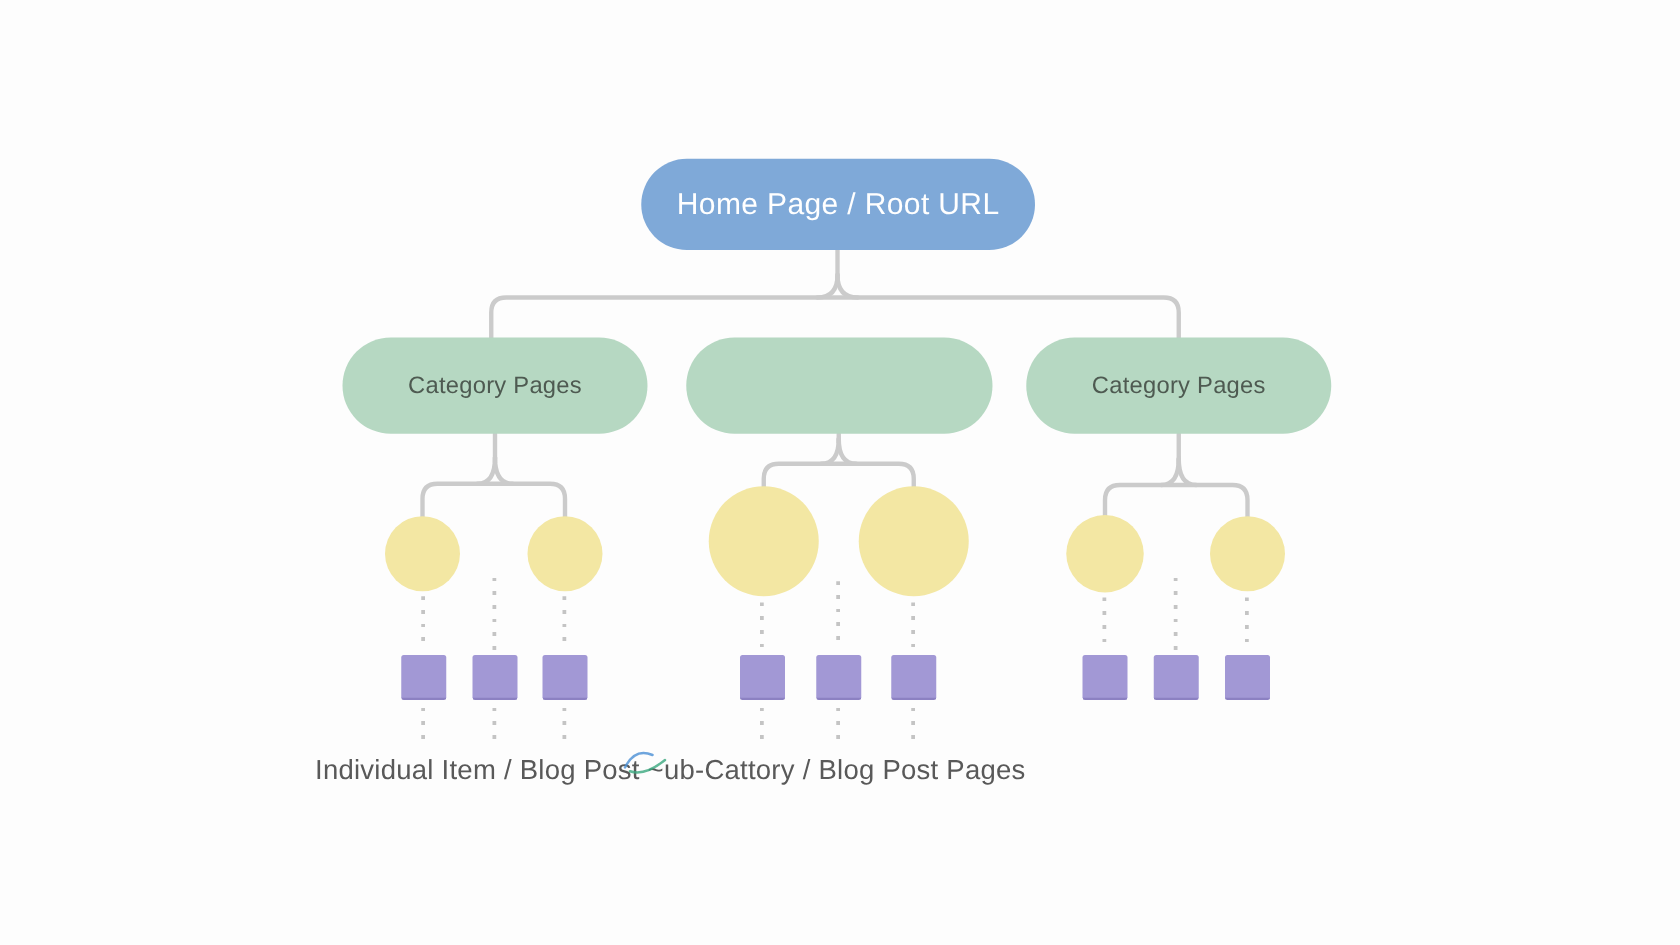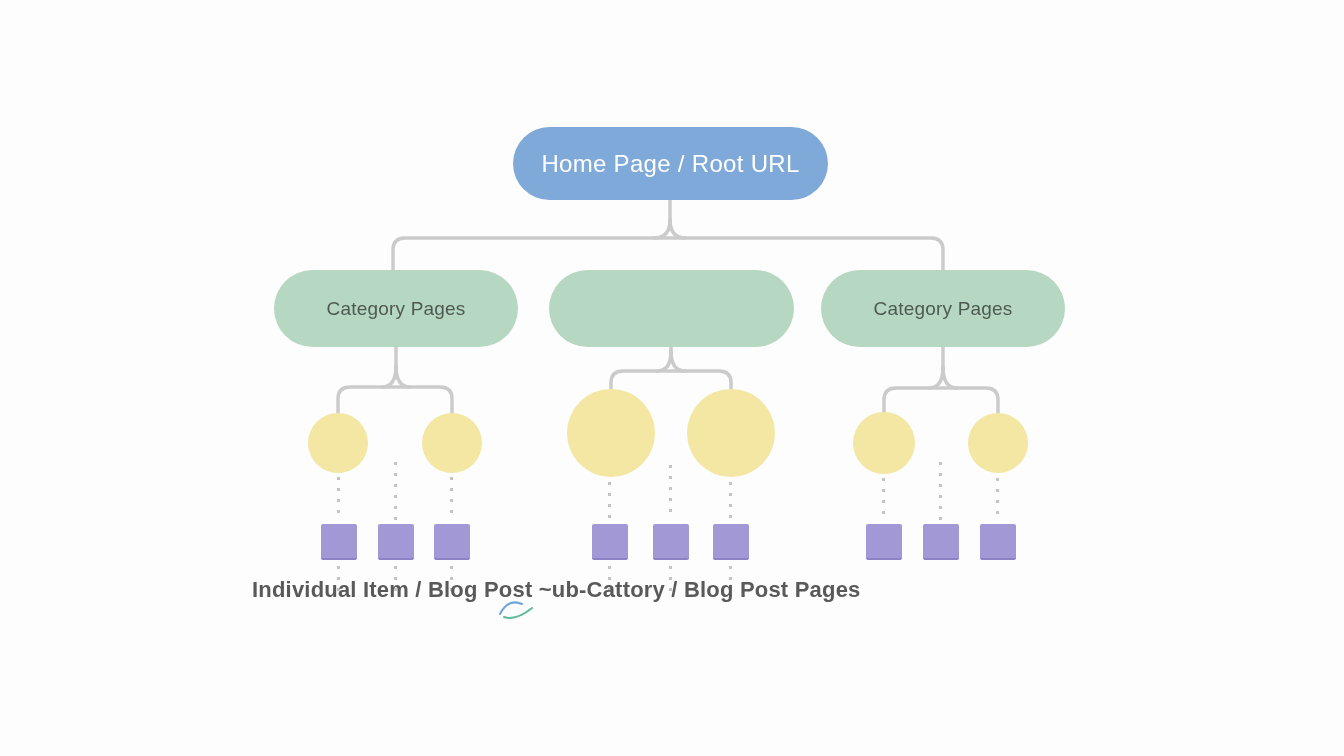--- a/index.html
+++ b/index.html
@@ -115,20 +115,20 @@
   <div class="square" style="left:980px;top:524px;"></div>
 
   <div class="dotcol" style="left:337px;top:566px;height:26px;"></div>
   <div class="dotcol" style="left:394px;top:566px;height:26px;"></div>
   <div class="dotcol" style="left:450px;top:566px;height:26px;"></div>
 
   <div class="dotcol" style="left:608px;top:566px;height:26px;"></div>
   <div class="dotcol" style="left:669px;top:566px;height:26px;"></div>
   <div class="dotcol" style="left:729px;top:566px;height:26px;"></div>
 
-  <div class="caption" style="left:252px;top:577px;font-weight:bold;">Individual Item / Blog Post ~ub-Cattory / Blog Post Pages</div>
+  <div class="caption" style="left:252px;top:603px;">Individual Item / Blog Post ~ub-Cattory / Blog Post Pages</div>
 
   <svg class="scribble" style="left:496px;top:594px;" width="44" height="30">
     <path d="M4 20 Q12 4 26 10" stroke="#4a8fd4"></path>
     <path d="M8 23 Q20 27 36 14" stroke="#3aa87e"></path>
   </svg>
 
 </div>
 
 </body></html>

